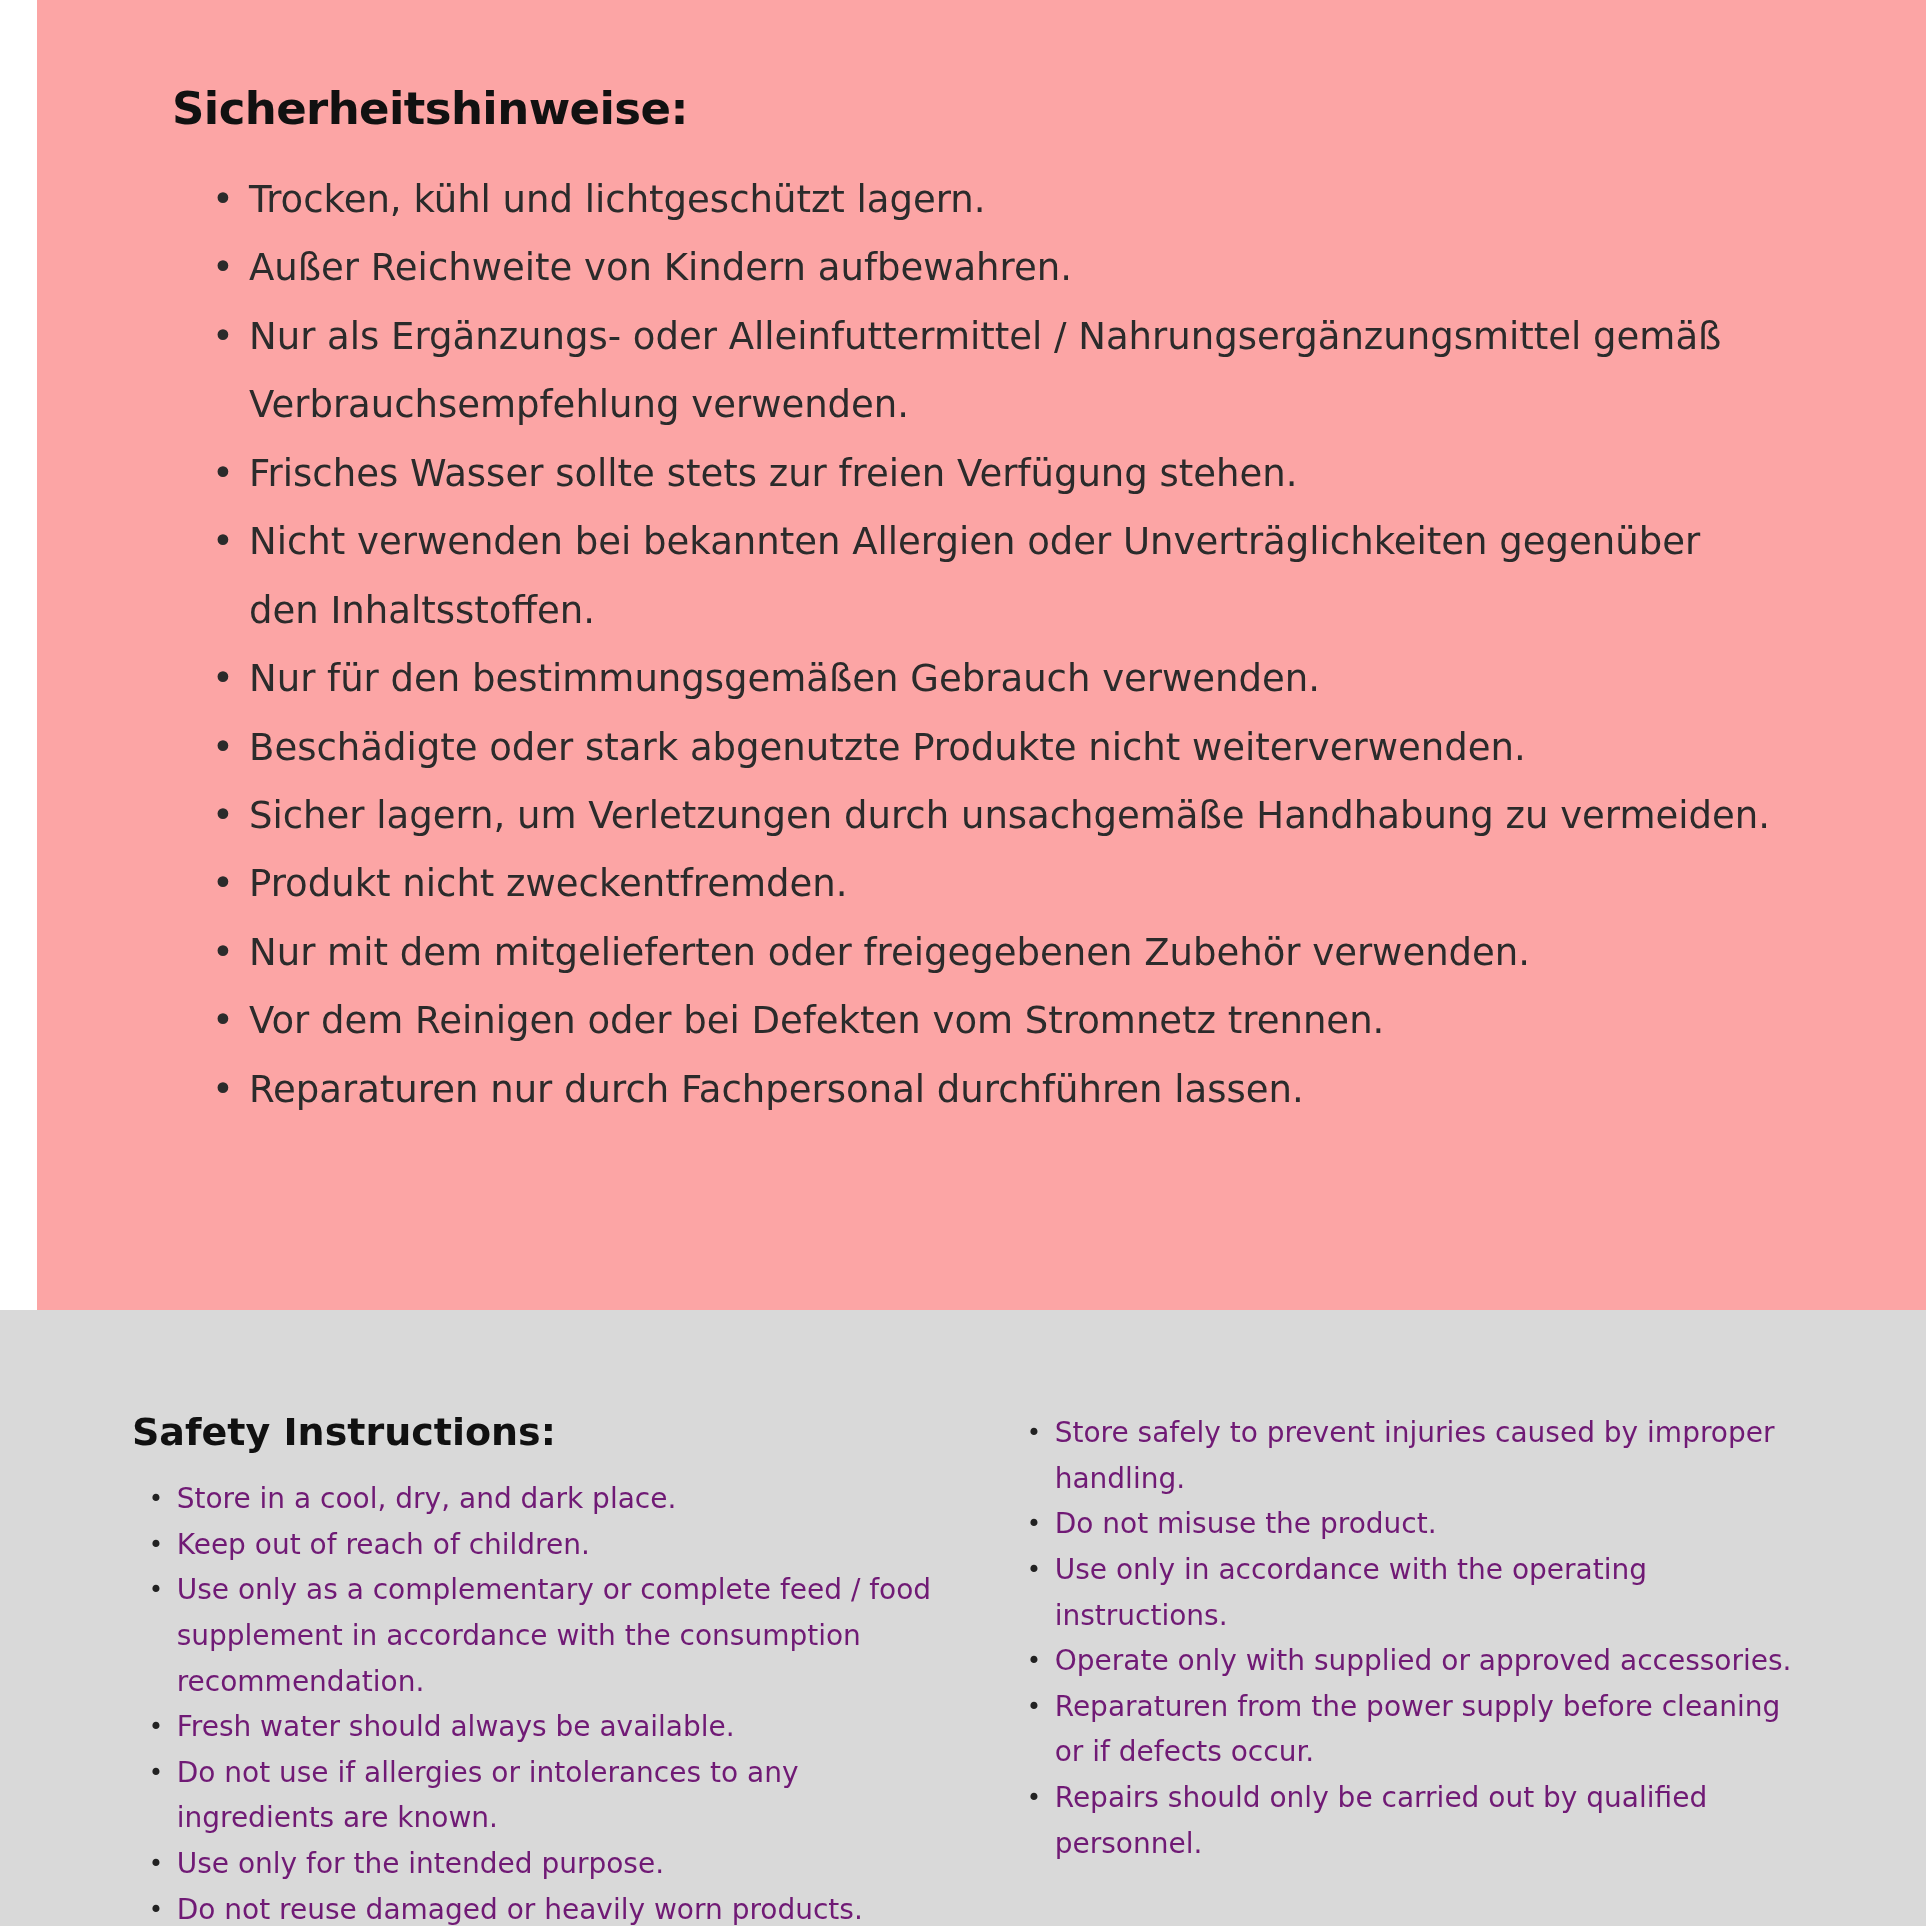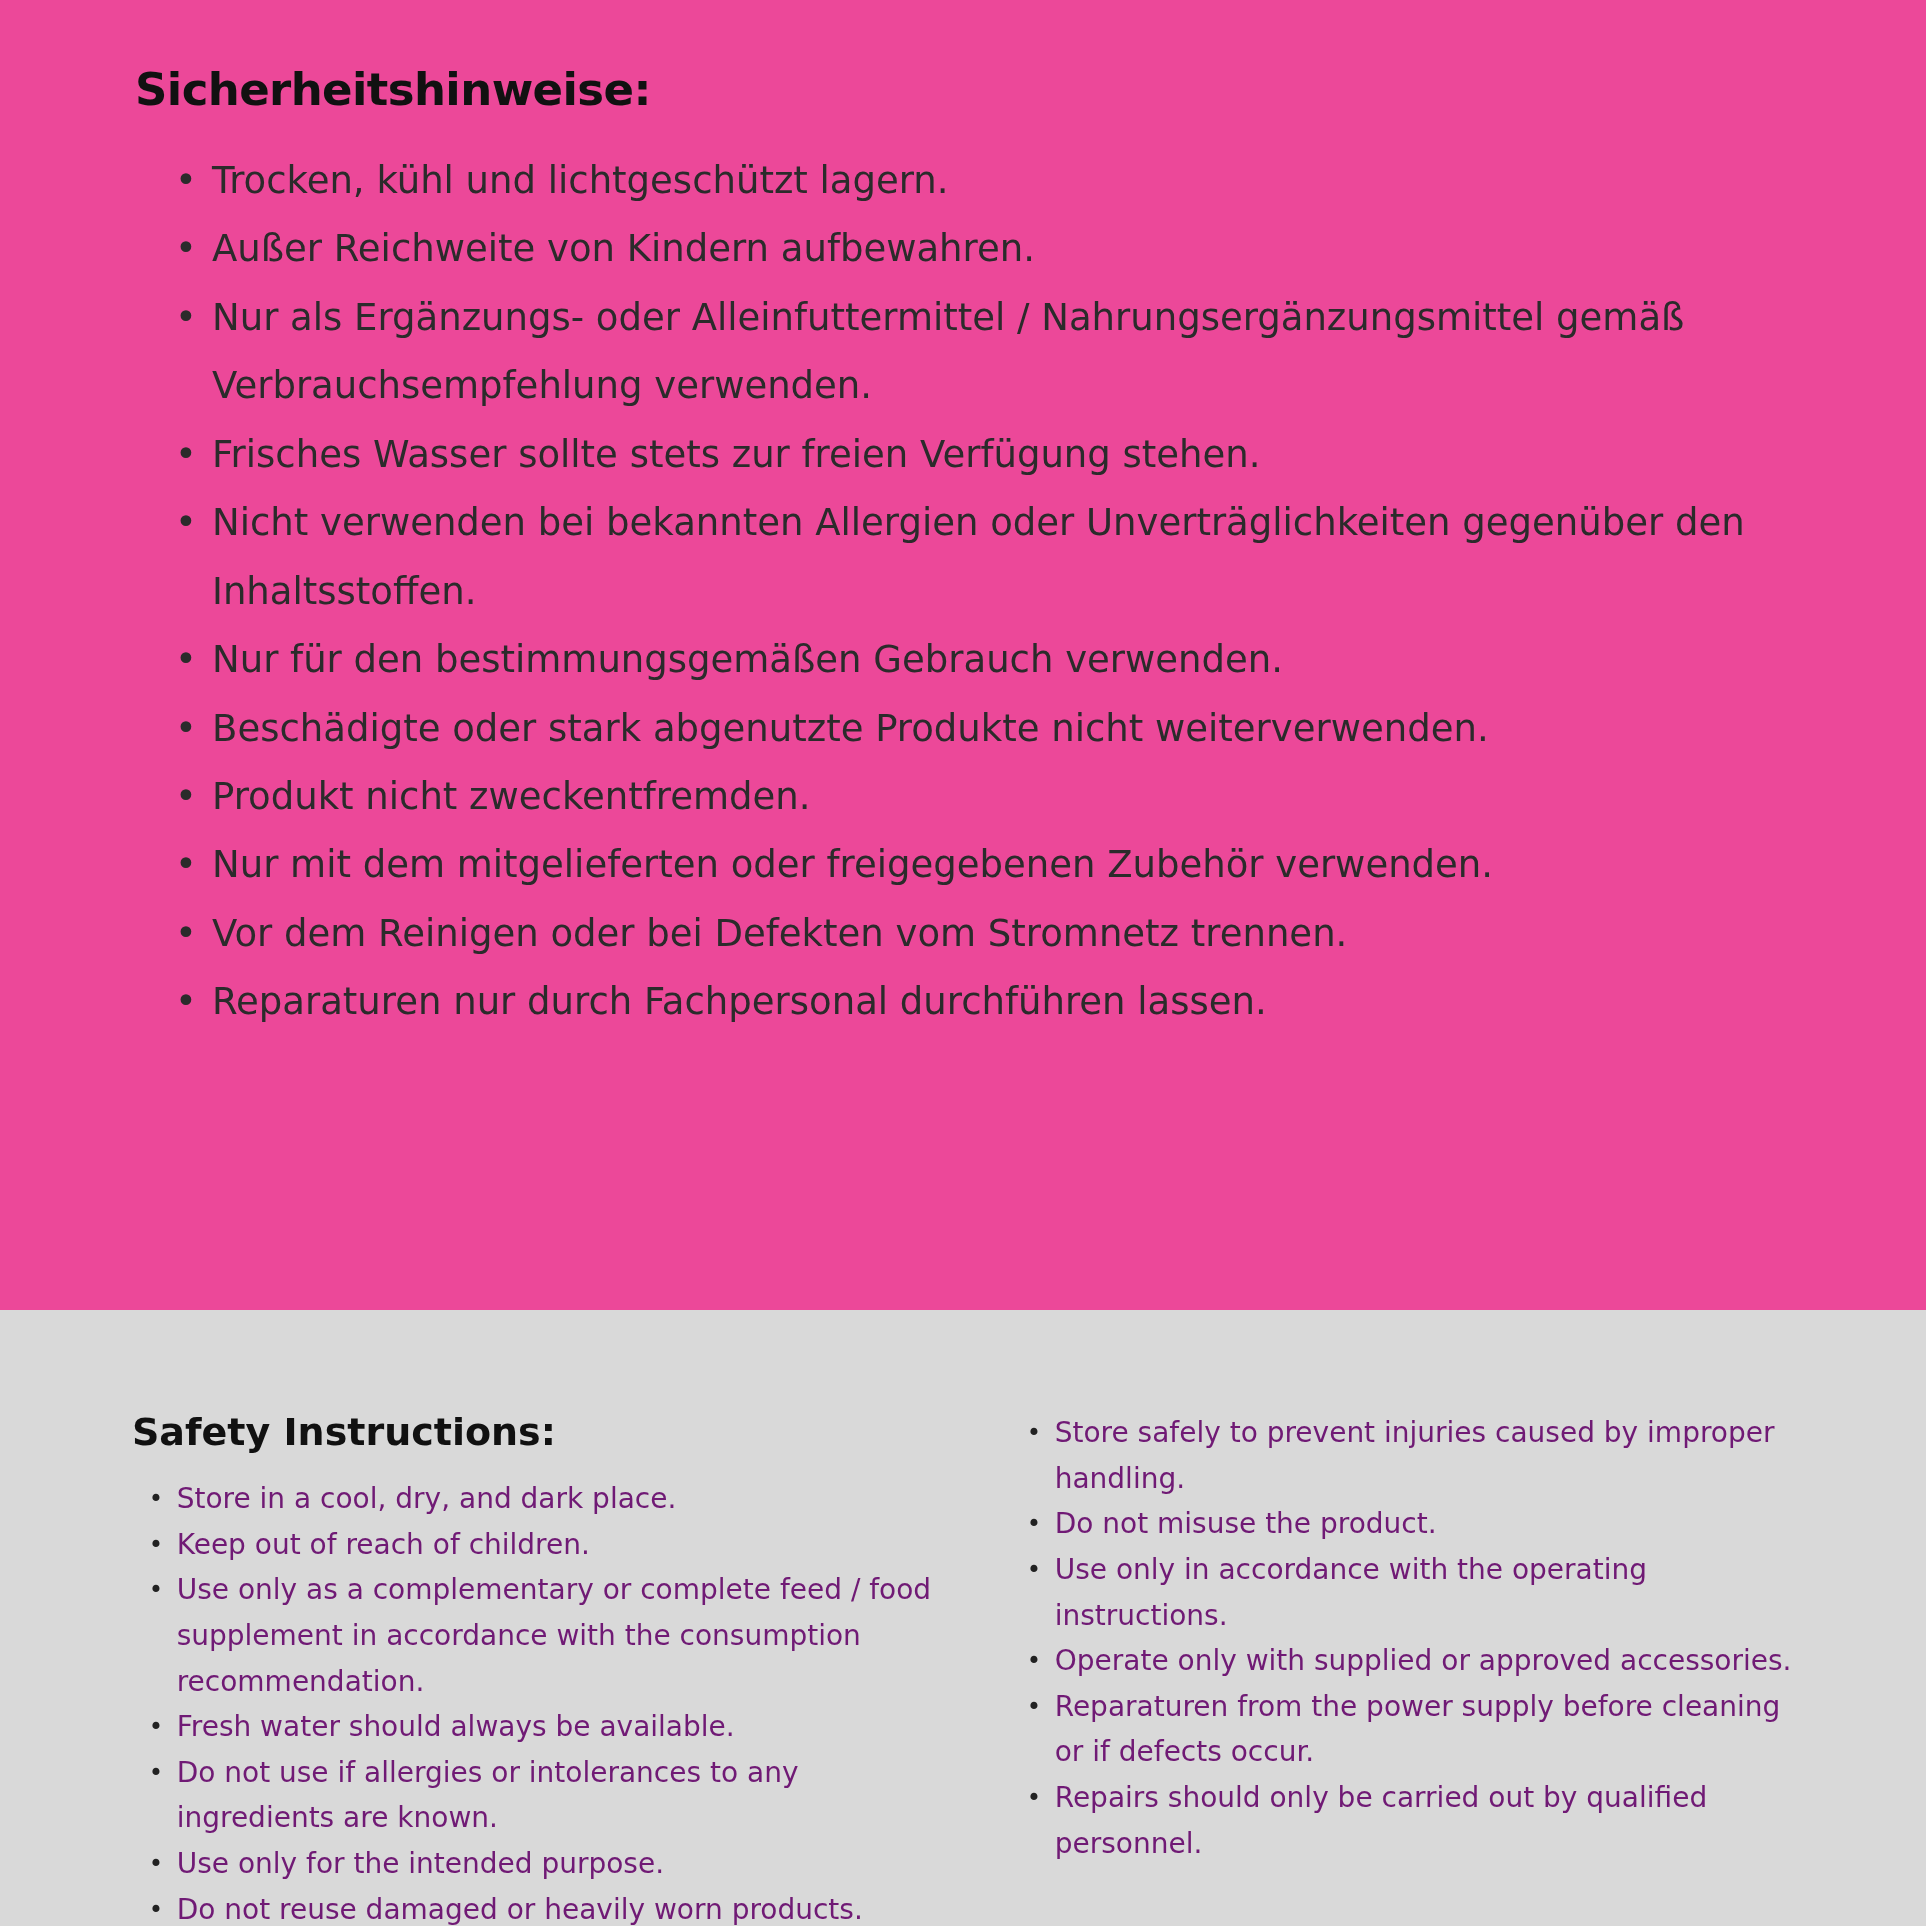--- a/index.html
+++ b/index.html
@@ -15,22 +15,23 @@
   .page {
     width: 1926px;
     height: 1926px;
     display: flex;
     flex-direction: column;
   }
 
   
   .section-german {
     flex: 0 0 1310px;
-    padding: 63px 148px 0 135px;
-    background: #ec4899;
+    padding: 82px 148px 0 135px;
+    background: #fca5a5;
+    margin-left: 37px;
   }
 
   .german-title {
     font-size: 45px;
     font-weight: 700;
     color: #111111;
     margin-bottom: 31px;
     letter-spacing: -0.6px;
   }
 
@@ -105,20 +106,21 @@
   <section class="section-german">
     <h1 class="german-title">Sicherheitshinweise:</h1>
     <ul class="bullet-list">
       <li>Trocken, kühl und lichtgeschützt lagern.</li>
       <li>Außer Reichweite von Kindern aufbewahren.</li>
       <li>Nur als Ergänzungs- oder Alleinfuttermittel / Nahrungsergänzungsmittel gemäß Verbrauchsempfehlung verwenden.</li>
       <li>Frisches Wasser sollte stets zur freien Verfügung stehen.</li>
       <li>Nicht verwenden bei bekannten Allergien oder Unverträglichkeiten gegenüber den Inhaltsstoffen.</li>
       <li>Nur für den bestimmungsgemäßen Gebrauch verwenden.</li>
       <li>Beschädigte oder stark abgenutzte Produkte nicht weiterverwenden.</li>
+      <li>Sicher lagern, um Verletzungen durch unsachgemäße Handhabung zu vermeiden.</li>
       <li>Produkt nicht zweckentfremden.</li>
       <li>Nur mit dem mitgelieferten oder freigegebenen Zubehör verwenden.</li>
       <li>Vor dem Reinigen oder bei Defekten vom Stromnetz trennen.</li>
       <li>Reparaturen nur durch Fachpersonal durchführen lassen.</li>
     </ul>
   </section>
 
   <section class="section-english">
 
     <div class="col">

